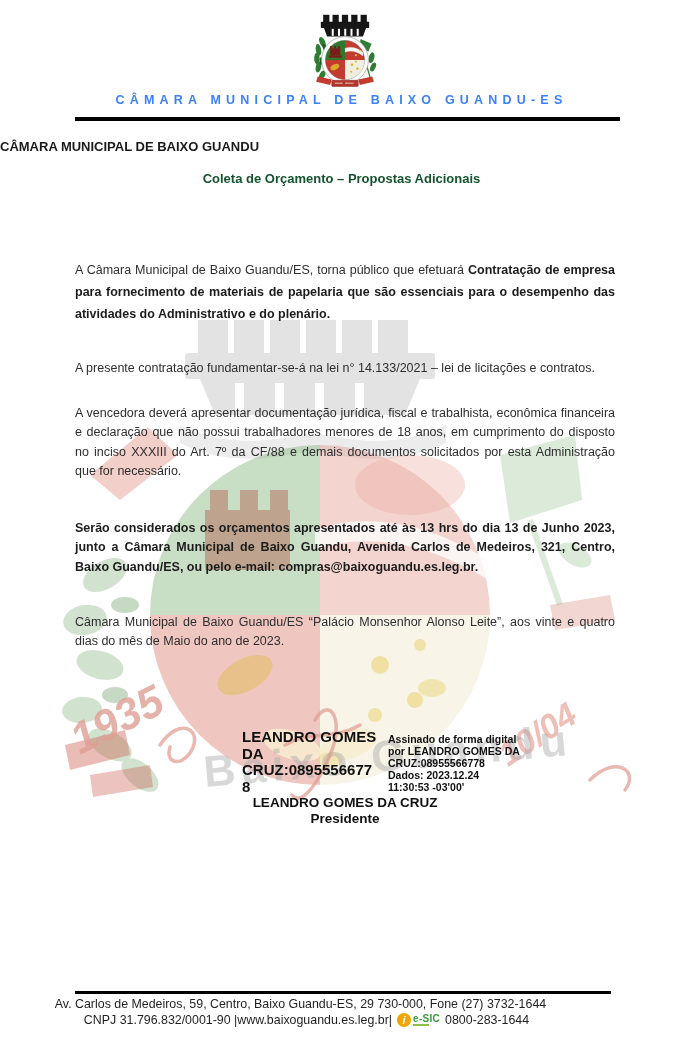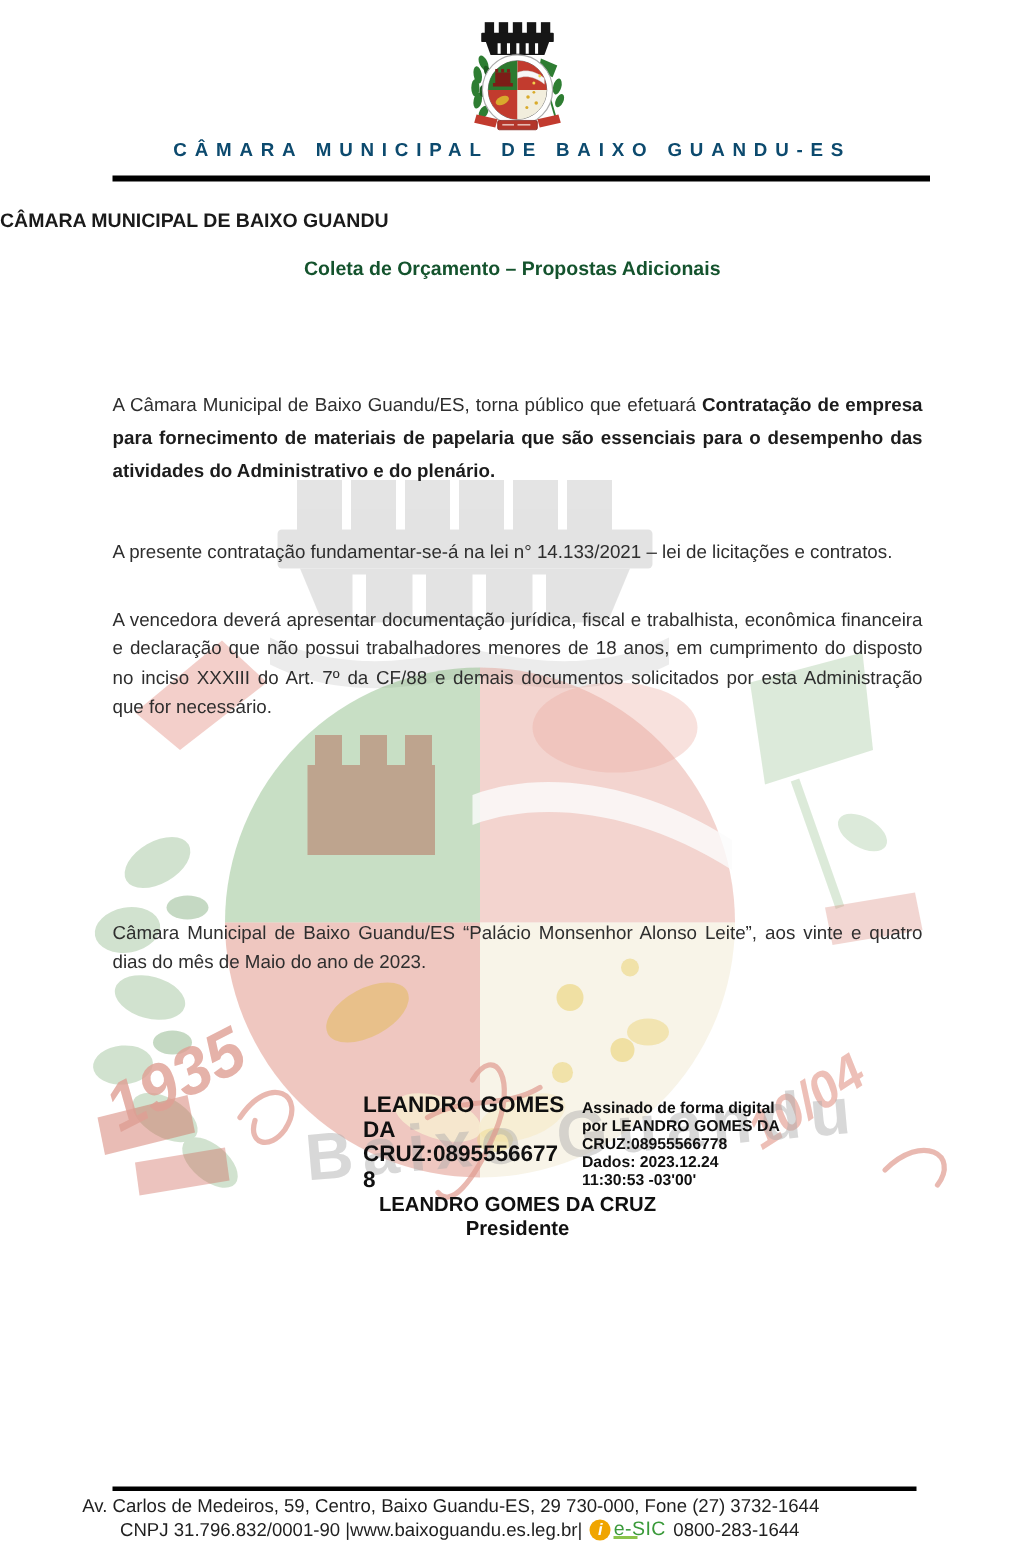--- a/index.html
+++ b/index.html
@@ -7,21 +7,21 @@
     position:relative; width:683px; height:1037px; background:#ffffff;
     font-family:"Liberation Sans", sans-serif; color:#2b2b2b; overflow:hidden;
   }
   .layer-watermark { position:absolute; left:30px; top:275px; width:620px; height:540px; z-index:0; pointer-events:none; }
   .layer-content { position:absolute; inset:0; z-index:1; }
 
   .logo { position:absolute; left:306px; top:12px; width:78px; height:82px; }
 
   .org-name {
     position:absolute; top:93px; left:0; width:683px; text-align:center;
-    font-size:12.5px; font-weight:bold; letter-spacing:5.2px; color:#0c4a6e; white-space:nowrap;
+    font-size:12.5px; font-weight:bold; letter-spacing:5.2px; color:#3b82f6; white-space:nowrap;
   }
   .rule-top { position:absolute; left:75px; top:117px; width:545px; height:4px; background:#000; }
 
   .doc-title   { position:absolute; top:139px; left:0; width:683px; text-align:left; font-size:13px; font-weight:bold; color:#1a1a1a; }
   .doc-subtitle{ position:absolute; top:171px; left:0; width:683px; text-align:center; font-size:13px; font-weight:bold; color:#14532d; }
 
   .para { position:absolute; left:75px; width:540px; font-size:12.5px; color:#2e2e2e; text-align:justify; }
   .p1 { top:246px; line-height:22px; }
   .p1 b { color:#1c1c1c; }
   .p2 { top:344px; line-height:22px; text-align:left; white-space:nowrap; }
@@ -45,21 +45,21 @@
   .footer-line1 { position:absolute; top:997px; left:0; width:601px; text-align:center; font-size:12.4px; color:#1f1f1f; }
   .footer-line2 { position:absolute; top:1013px; left:0; width:613px; display:flex; justify-content:center; align-items:center; gap:5px; font-size:12.4px; color:#1f1f1f; }
 
   .esic { display:inline-flex; align-items:center; gap:2px; }
   .esic-circle {
     width:14px; height:14px; border-radius:50%; background:#f0a500; color:#fff;
     font-weight:bold; font-style:italic; font-size:11px; line-height:14px;
     display:inline-flex; align-items:center; justify-content:center;
   }
   .esic-text { display:inline-flex; flex-direction:column; align-items:flex-start; line-height:8px; }
-  .esic-label { color:#3a9a3a; font-size:13px; font-weight:normal; letter-spacing:0.3px; }
+  .esic-label { color:#3a9a3a; font-size:10px; font-weight:bold; letter-spacing:0.3px; }
   .esic-bars { width:16px; height:2px; margin-top:1px; background:#8bc34a; }
 </style>
 </head>
 <body>
 
 <div class="page">
 
   <svg class="layer-watermark" viewBox="0 0 620 540" aria-hidden="true">
 
     <g fill="#c9c9c9" opacity="0.5">
@@ -192,20 +192,21 @@
 
     <div class="doc-title">CÂMARA MUNICIPAL DE BAIXO GUANDU</div>
     <div class="doc-subtitle">Coleta de Orçamento – Propostas Adicionais</div>
 
     <p class="para p1"><span>A Câmara Municipal de Baixo Guandu/ES, torna público que efetuará </span><b>Contratação de empresa para fornecimento de materiais de papelaria que são essenciais para o desempenho das atividades do Administrativo e do plenário.</b></p>
 
     <p class="para p2">A presente contratação fundamentar-se-á na lei n° 14.133/2021 – lei de licitações e contratos.</p>
 
     <p class="para p3">A vencedora deverá apresentar documentação jurídica, fiscal e trabalhista, econômica financeira e declaração que não possui trabalhadores menores de 18 anos, em cumprimento do disposto no inciso XXXIII do Art. 7º da CF/88 e demais documentos solicitados por esta Administração que for necessário.</p>
 
+    <p class="para p4">Serão considerados os orçamentos apresentados até às 13 hrs do dia 13 de Junho 2023, junto a Câmara Municipal de Baixo Guandu, Avenida Carlos de Medeiros, 321, Centro, Baixo Guandu/ES, ou pelo e-mail: compras@baixoguandu.es.leg.br.</p>
 
     <p class="para p5">Câmara Municipal de Baixo Guandu/ES “Palácio Monsenhor Alonso Leite”, aos vinte e quatro dias do mês de Maio do ano de 2023.</p>
 
     <div class="sig-row">
       <div class="sig-big">LEANDRO GOMES
 DA
 CRUZ:0895556677
 8</div>
       <div class="sig-small">Assinado de forma digital
 por LEANDRO GOMES DA

